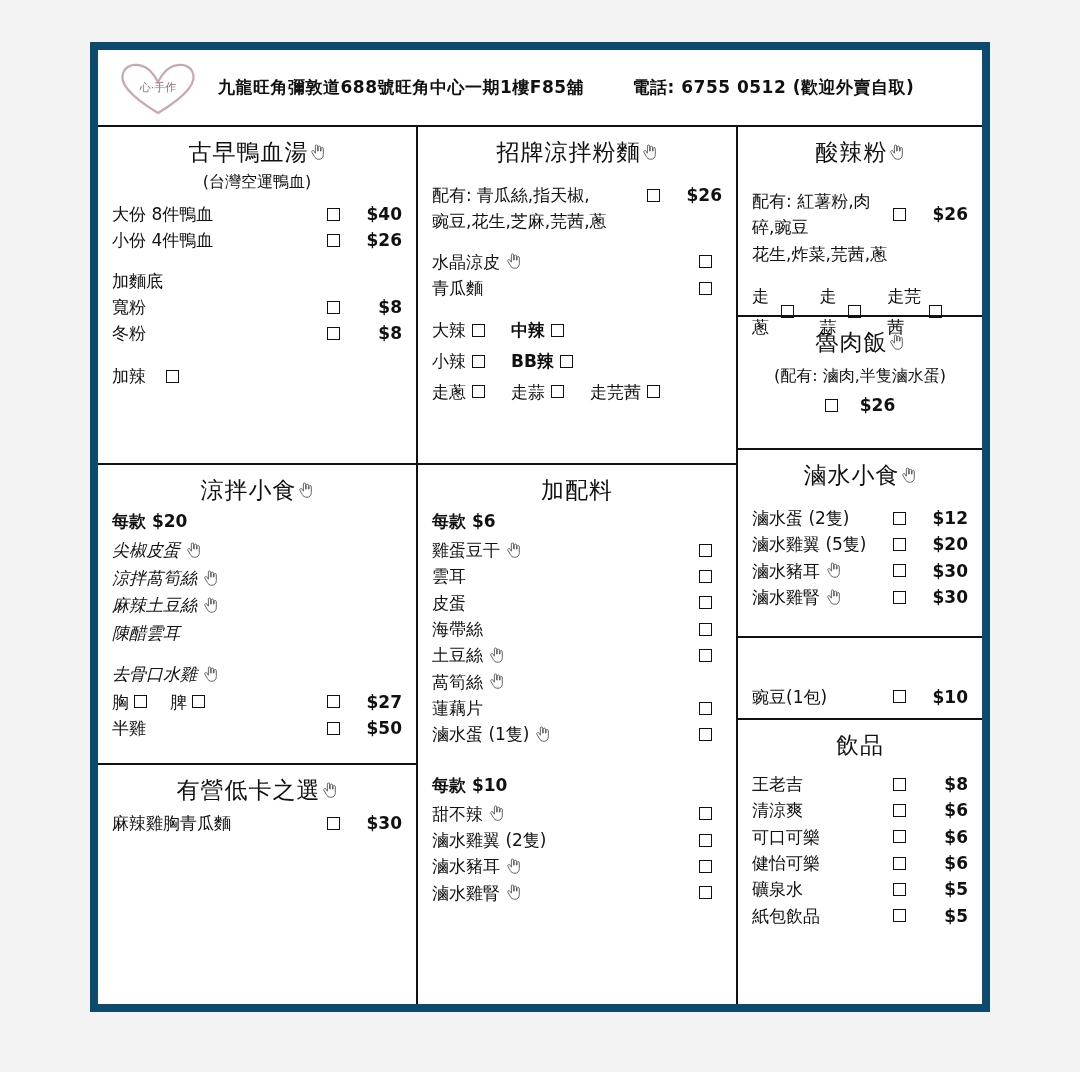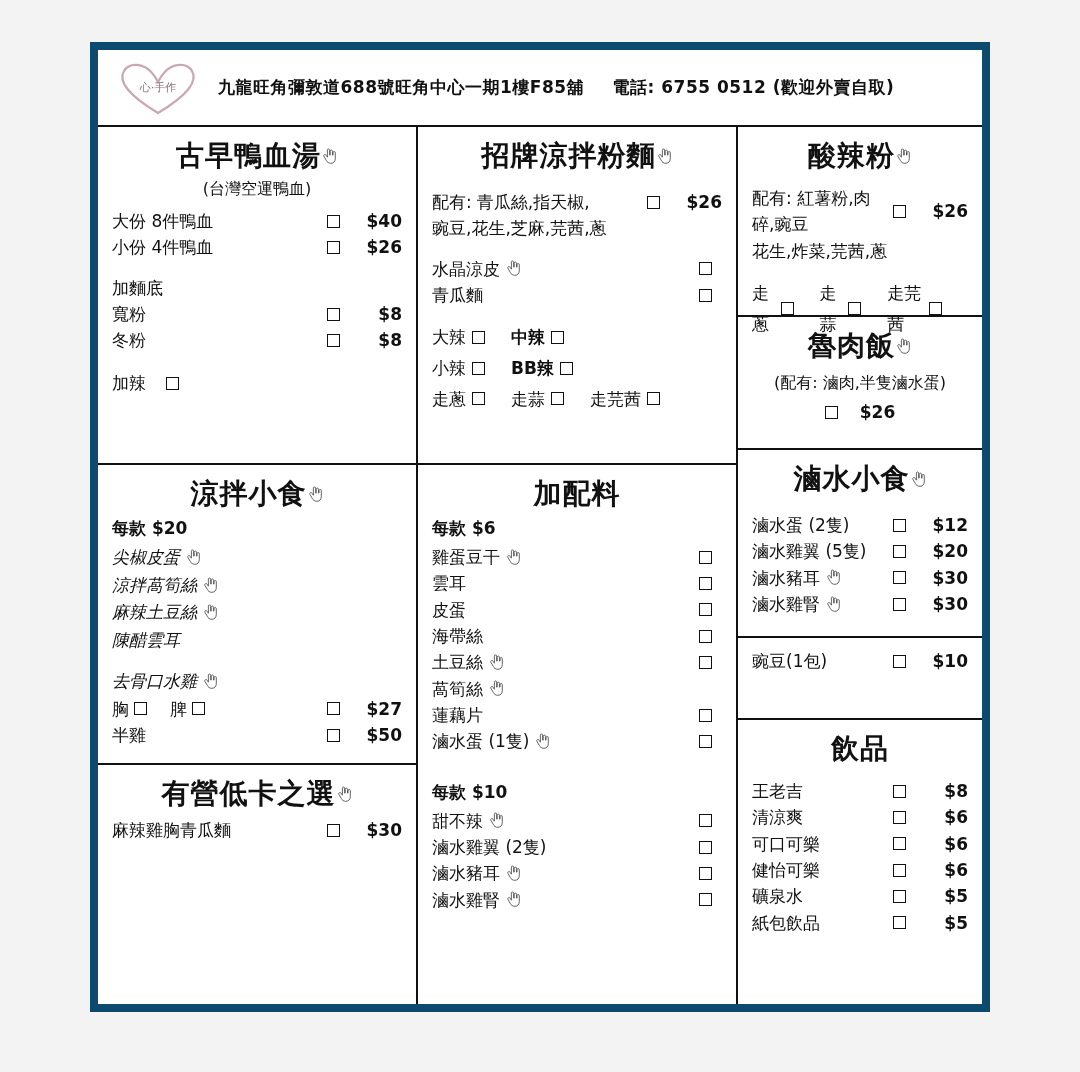--- a/index.html
+++ b/index.html
@@ -13,29 +13,29 @@
     position:absolute;left:90px;top:42px;width:900px;height:970px;
     background:#ffffff;border:8px solid #0c4a6e;box-sizing:border-box;
     display:flex;flex-direction:column;
   }
   .hdr{
     height:75px;border-bottom:2px solid #111;display:flex;align-items:center;
   }
   .logo{width:120px;height:70px;display:flex;align-items:center;justify-content:center;}
   .logo svg{display:block;}
   .addr{font-size:17px;font-weight:bold;letter-spacing:.5px;}
-  .addr .phone{margin-left:22px;}
+  .addr .phone{margin-left:42px;}
   .body{flex:1;display:flex;}
   .colA{width:320px;border-right:2px solid #111;box-sizing:border-box;display:flex;flex-direction:column;}
   .colB{width:320px;border-right:2px solid #111;box-sizing:border-box;display:flex;flex-direction:column;}
   .colC{flex:1;box-sizing:border-box;display:flex;flex-direction:column;}
   .cell{padding:10px 14px 8px 14px;box-sizing:border-box;}
   .bb{border-bottom:2px solid #111;}
   .title{
-    text-align:center;font-size:28px;font-weight:bold;letter-spacing:1px;
+    text-align:center;font-size:23px;font-weight:normal;letter-spacing:1px;
     margin-bottom:4px;display:flex;justify-content:center;align-items:center;
   }
   .subtitle{text-align:center;font-size:16px;margin-bottom:8px;}
   .li{display:flex;align-items:center;font-size:17px;line-height:1.55;}
   .li .nm{flex:1;display:flex;align-items:center;gap:5px;}
   .box{
     width:13px;height:13px;border:1.5px solid #111;display:inline-block;
     box-sizing:border-box;flex:none;
   }
   .price{width:52px;text-align:right;font-weight:bold;font-size:17px;}
@@ -449,21 +449,21 @@
 
       <div class="cell bb" style="height:190px">
         <div class="title">
           <span>酸辣粉</span>
           <span class="hand">
               <svg viewBox="0 0 24 24">
                 <path d="M9 3a1.6 1.6 0 0 1 3.2 0v7h.8V4.6a1.6 1.6 0 0 1 3.2 0V10h.8V6.6a1.6 1.6 0 0 1 3.2 0V15c0 4-2.6 6.6-6.2 6.6-3.3 0-5.4-1.6-6.6-4.2L4 11.6c-.5-1 .1-2.1 1.2-2.3.8-.2 1.6.2 2 .9L9 13z" fill="none" stroke="#555" stroke-width="1.3"></path>
               </svg>
             </span>
         </div>
-        <div class="li" style="margin-top:10px">
+        <div class="li" style="margin-top:20px">
           <span class="nm">配有: 紅薯粉,肉碎,豌豆</span>
           <span class="bx-slot">
               <span class="box"></span>
             </span>
           <span class="price">$26</span>
         </div>
         <div class="li">
           <span class="nm">花生,炸菜,芫茜,蔥</span>
         </div>
         <div class="gap"></div>
@@ -545,21 +545,21 @@
                 </svg>
               </span>
           </span>
           <span class="bx-slot">
               <span class="box"></span>
             </span>
           <span class="price">$30</span>
         </div>
       </div>
 
-      <div class="cell bb" style="height:82px;display:flex;align-items:flex-start">
+      <div class="cell bb" style="height:82px;display:flex;align-items:flex-end">
         <div class="li" style="width:100%">
           <span class="nm">豌豆(1包)</span>
           <span class="bx-slot">
               <span class="box"></span>
             </span>
           <span class="price">$10</span>
         </div>
       </div>
 
       <div class="cell">

